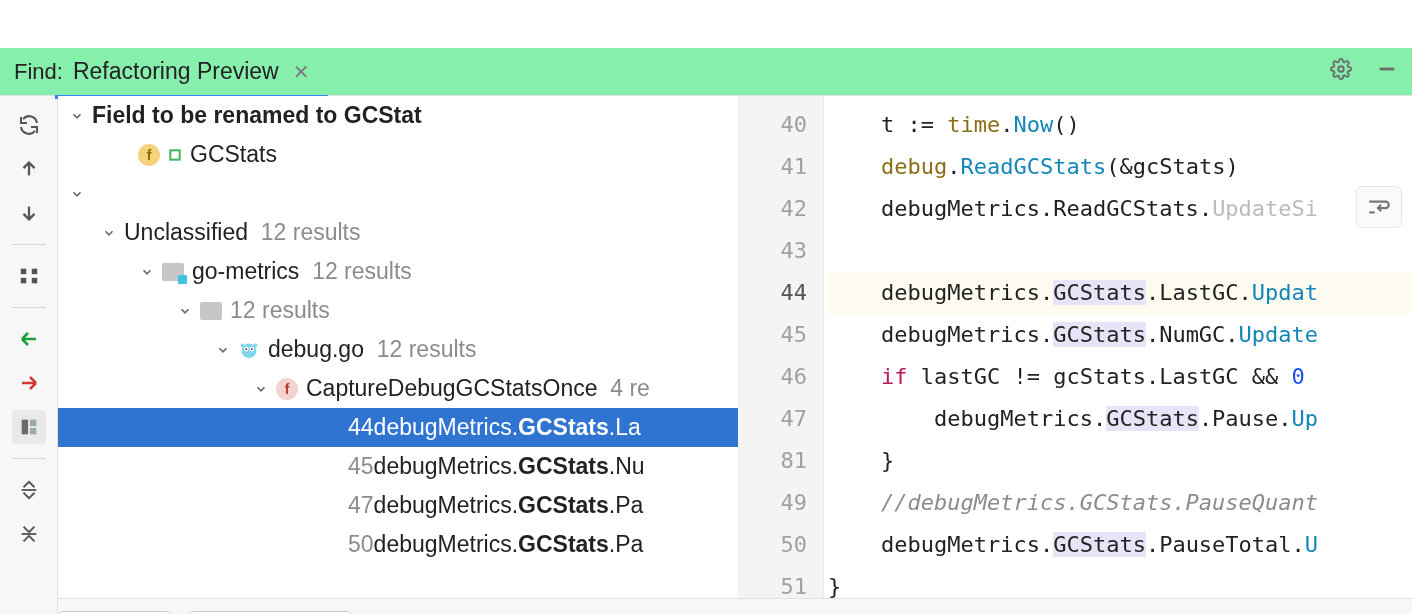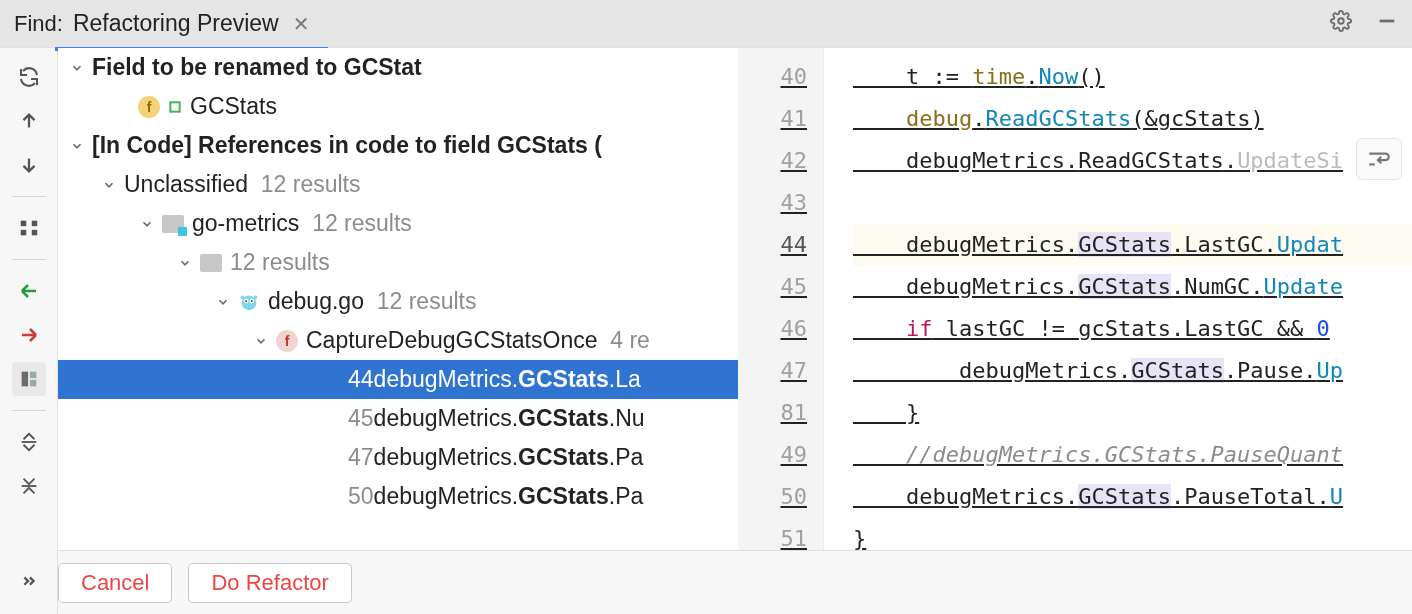--- a/index.html
+++ b/index.html
@@ -1,33 +1,33 @@
 <!DOCTYPE html>
 <html><head>
 <meta charset="utf-8">
 <style>
   * { box-sizing: border-box; margin: 0; padding: 0; }
   html, body { width: 1412px; height: 614px; overflow: hidden; font-family: -apple-system, "Segoe UI", Arial, sans-serif; font-size: 22px; color: #222; background: #ffffff; }
-  .topbar { height: 48px; background: #e5e5e5; border-bottom: 1px solid #e0e0e0; display: flex; align-items: center; padding: 0 14px; }
+  .topbar { height: 48px; background: #86efac; border-bottom: 1px solid #e0e0e0; display: flex; align-items: center; padding: 0 14px; margin-top: 48px; }
   .tab { display: flex; align-items: center; height: 52px; font-size: 23px; color: #222; position: relative; padding: 18px 10px; }
   .tab-underline { position: absolute; left: -8px; right: -8px; bottom: -1px; height: 4px; background: #3b82f6; }
   .tab-close { margin-left: 14px; color: #7a7a7a; font-size: 20px; }
   .top-right-icons { margin-left: auto; display: flex; gap: 24px; align-items: center; color: #6b6b6b; }
   .body { display: flex; height: 502px; }
   .rail { width: 58px; background: #f7f7f7; border-right: 1px solid #e0e0e0; display: flex; flex-direction: column; align-items: center; padding-top: 12px; gap: 10px; }
   .rail-btn { width: 34px; height: 34px; display: flex; align-items: center; justify-content: center; color: #555; }
   .rail-sep { width: 34px; border-top: 1px solid #d6d6d6; margin: 4px 0; }
   .rail-green svg { stroke: #1a9e3a; }
   .rail-red svg { stroke: #d23a3a; }
   .tree-pane { width: 680px; background: #fff; overflow: hidden; position: relative; }
-  .code-pane { flex: 1; display: flex; background: #fff; overflow: hidden; position: relative; text-decoration: underline; }
+  .code-pane { flex: 1; display: flex; background: #fff; overflow: hidden; position: relative; }
   .gutter { width: 86px; background: #f4f4f4; border-right: 1px solid #edecec; padding-top: 8px; color: #a0a0a0; text-align: right; font-size: 22px; font-family: "SF Mono","Menlo","Consolas",monospace; }
   .gutter .ln { padding-right: 16px; height: 42px; line-height: 42px; }
   .gutter .ln.active { color: #555; }
-  .code { flex: 1; padding-top: 8px; font-family: "SF Mono","Menlo","Consolas",monospace; font-size: 22px; line-height: 42px; white-space: pre; padding-left: 4px; margin-left: 25px; }
+  .code { flex: 1; padding-top: 8px; font-family: "SF Mono","Menlo","Consolas",monospace; font-size: 22px; line-height: 42px; white-space: pre; padding-left: 4px; }
   .code .line { height: 42px; }
   .code .line.highlight-line { background: #fdfbf0; }
   .kw { color: #be185d; }
   .pkg { color: #8b6e16; }
   .fn { color: #1186b8; }
   .num { color: #1750eb; }
   .comment { color: #8c8c8c; font-style: italic; }
   .hl { background: #e6e4f6; }
   .tree-row { display: flex; align-items: center; height: 39px; padding-right: 4px; white-space: nowrap; overflow: hidden; font-size: 23px; }
   .chev { width: 18px; height: 18px; margin-right: 6px; flex-shrink: 0; color: #6b6b6b; display: inline-flex; align-items: center; justify-content: center; }
@@ -170,21 +170,20 @@
             </svg>
           </span>
         <span>GCStats</span>
       </div>
       <div class="tree-row pad-0">
         <span class="chev">
             <svg width="14" height="14" viewBox="0 0 24 24" fill="none" stroke="currentColor" stroke-width="3">
               <path d="M6 9l6 6 6-6"></path>
             </svg>
           </span>
-        <span class="bold">[In Code] References in code to field GCStats (</span>
       </div>
       <div class="tree-row pad-1">
         <span class="chev">
             <svg width="14" height="14" viewBox="0 0 24 24" fill="none" stroke="currentColor" stroke-width="3">
               <path d="M6 9l6 6 6-6"></path>
             </svg>
           </span>
         <span>Unclassified</span>&nbsp;&nbsp;
         <span class="gray">12 results</span>
       </div>

